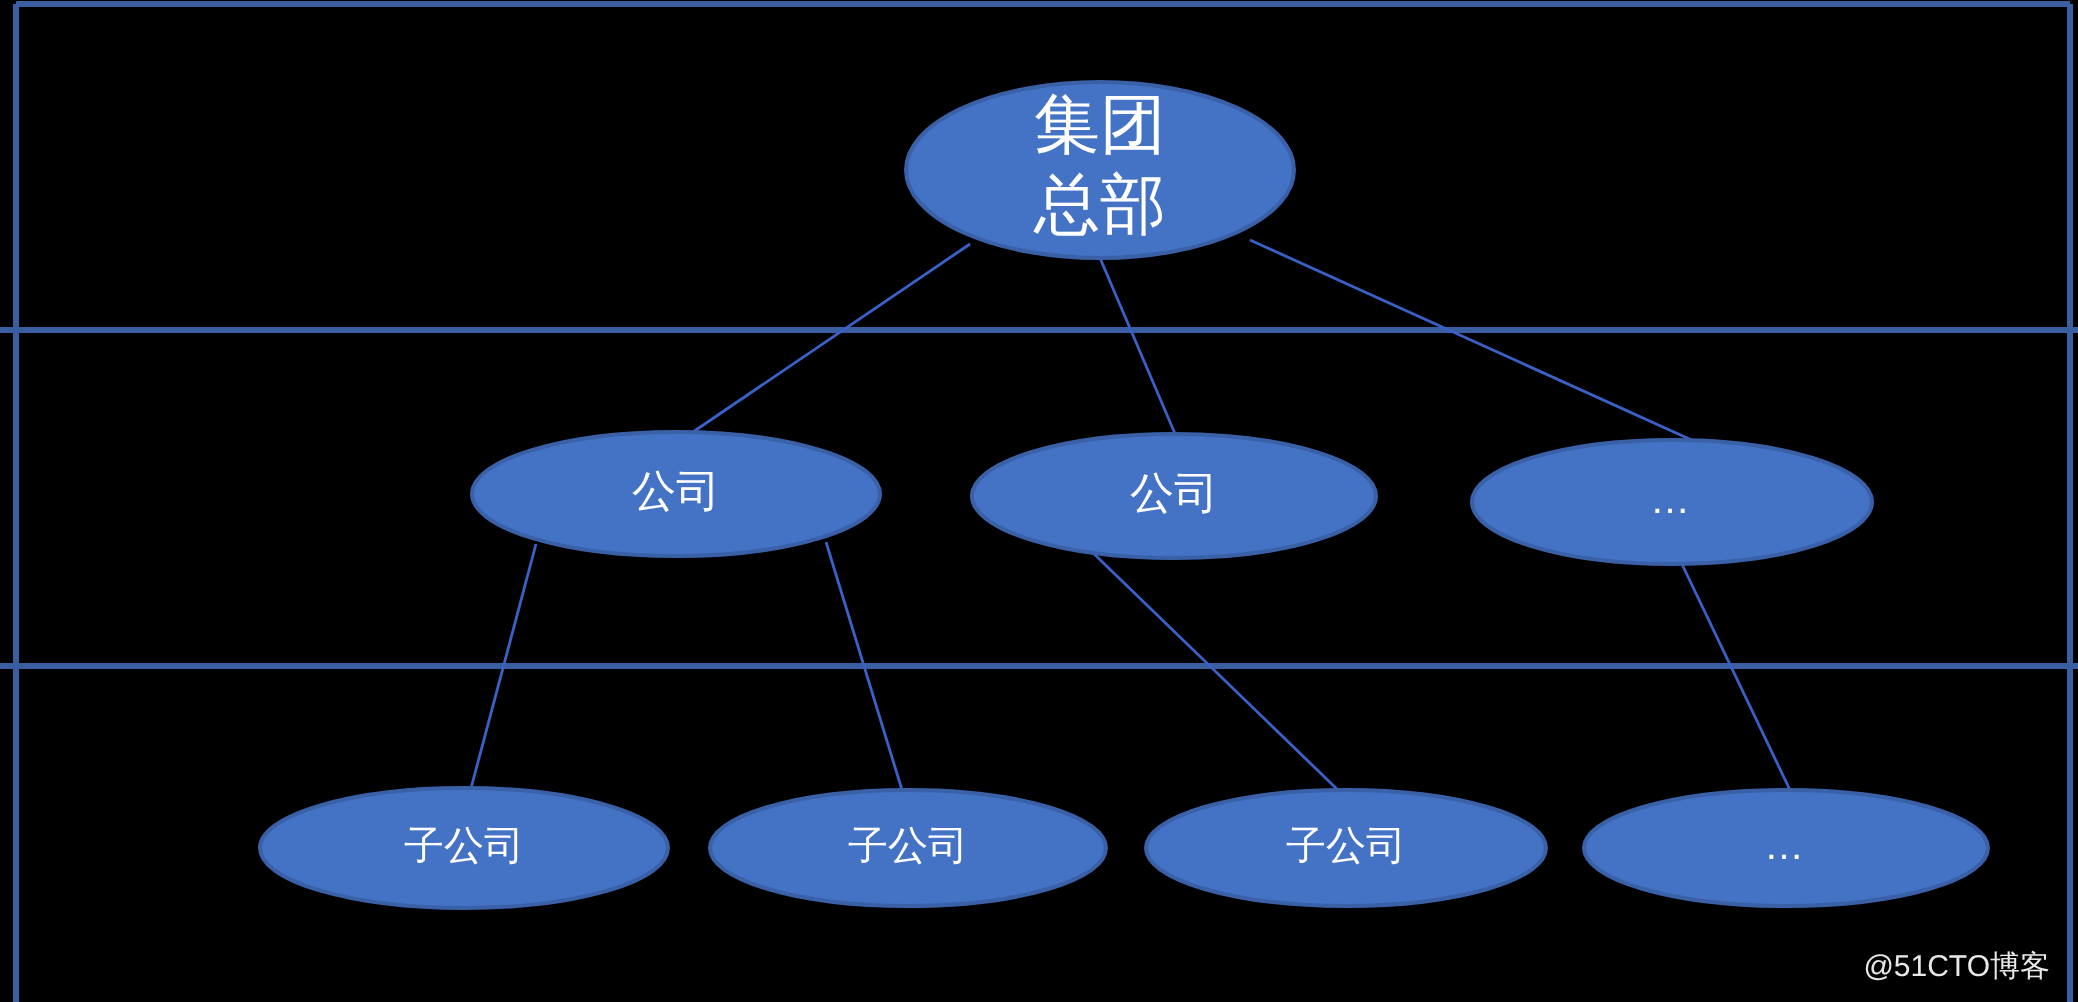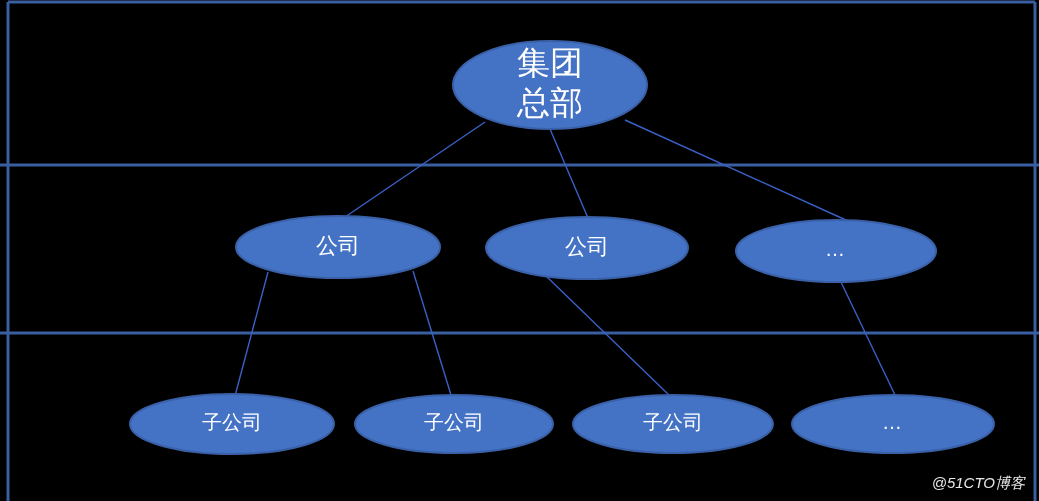--- a/index.html
+++ b/index.html
@@ -43,21 +43,20 @@
   }
   .watermark {
     position: absolute;
     right: 14px;
     bottom: 8px;
     color: #e8e8e8;
     font-size: 15px;
     font-family: "Liberation Sans", "DejaVu Sans", sans-serif;
     white-space: nowrap;
     text-shadow: 0 0 2px #000;
-    font-style: italic;
   }
 </style>
 </head>
 <body>
 
 <div id="canvas">
 
   <svg id="diagram-svg" viewBox="0 0 1039 501" xmlns="http://www.w3.org/2000/svg">
 
     <g id="frame-group">

